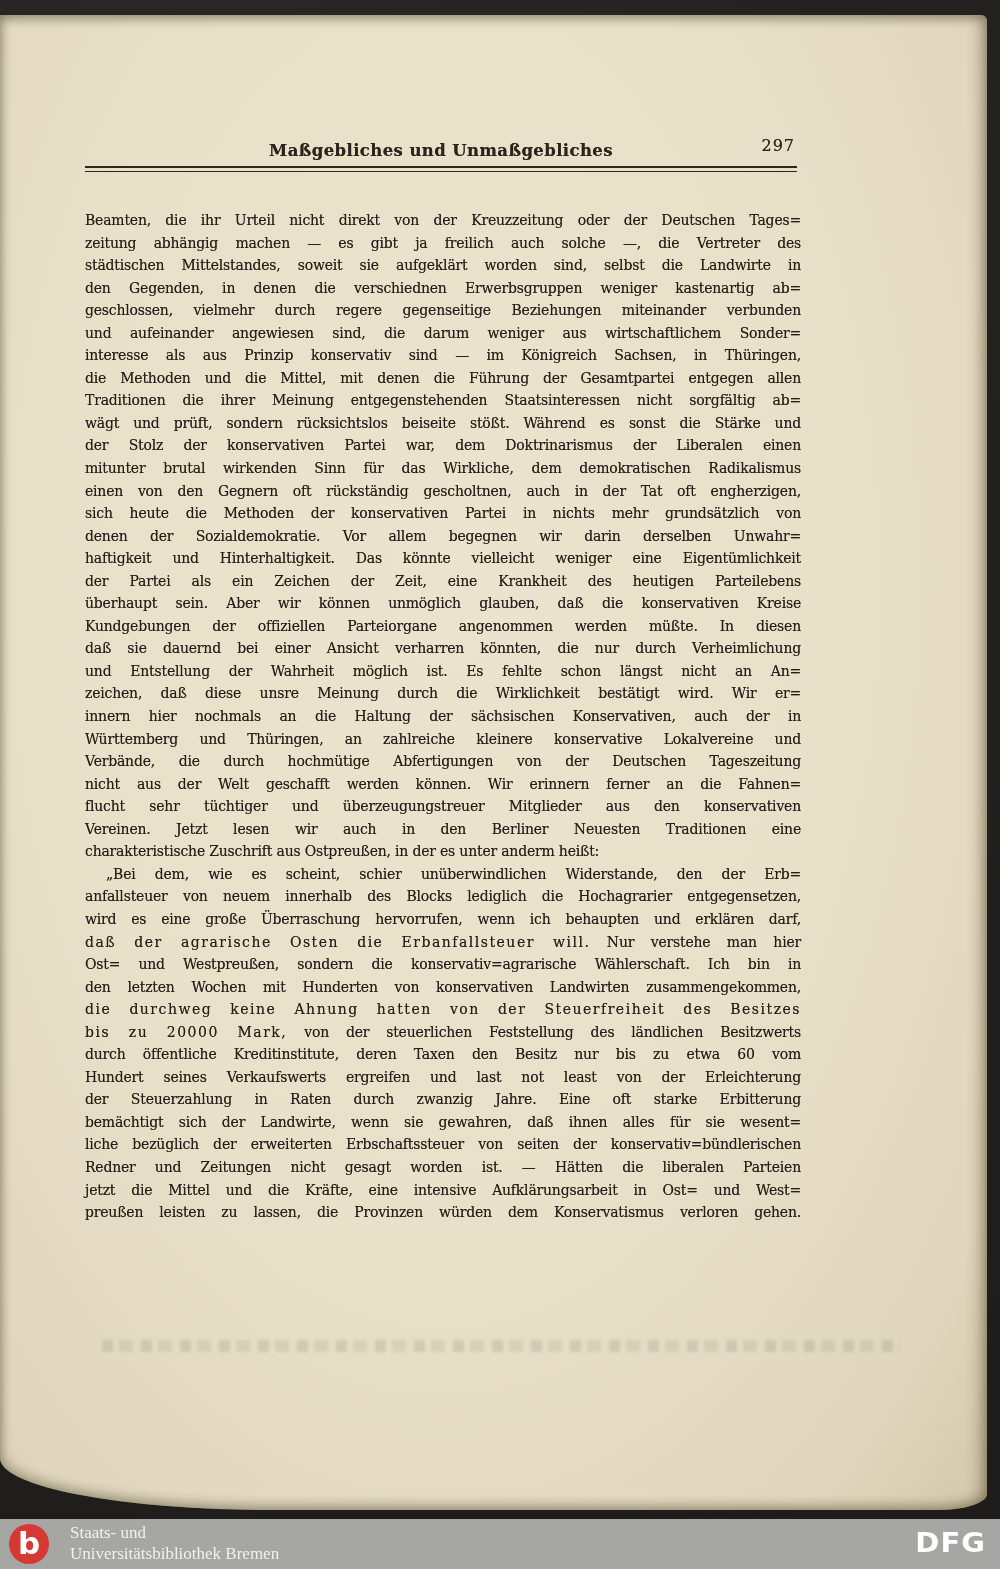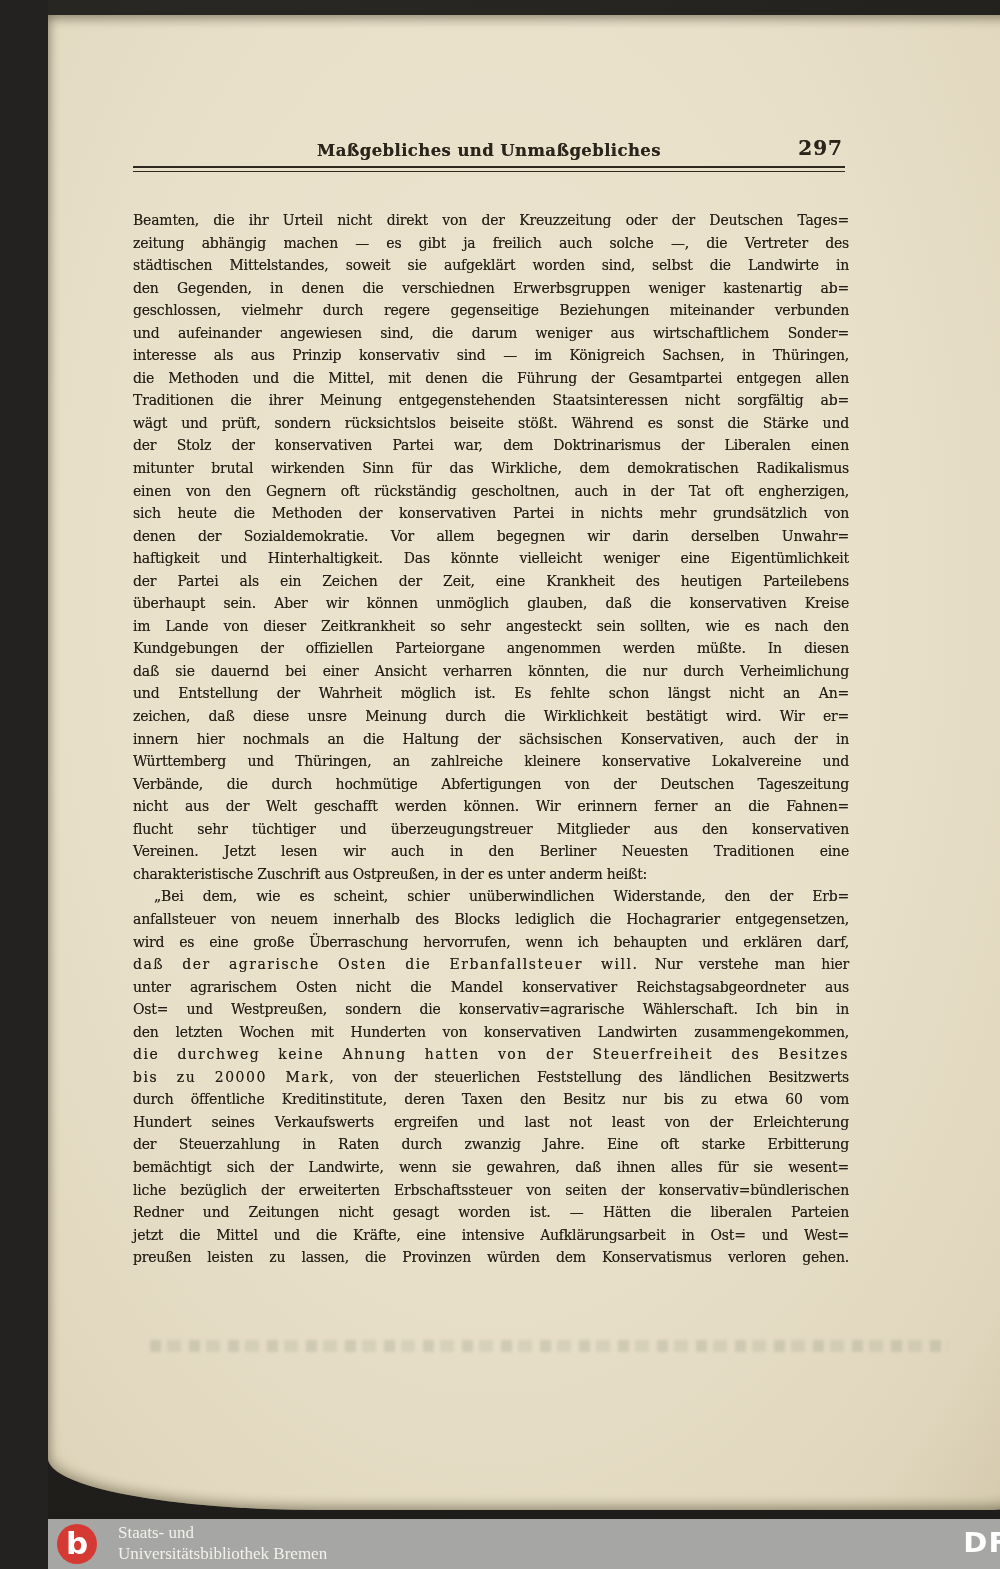--- a/index.html
+++ b/index.html
@@ -3,39 +3,39 @@
 <meta charset="utf-8">
 <style>
   html,body{margin:0;padding:0;}
   body{
     width:1000px;height:1569px;
     background:#242220;
     font-family:"DejaVu Serif", serif;
     position:relative;overflow:hidden;
   }
   .stage{position:absolute;inset:0;background:
-    radial-gradient(circle at 20% 10%, #2a2825 0%, #21201d 60%, #1d1c1a 100%); margin-left: 48px;}
+    radial-gradient(circle at 20% 10%, #2a2825 0%, #21201d 60%, #1d1c1a 100%);}
   
   .paper{
     position:absolute;left:0;top:15px;width:987px;height:1495px;
     background:radial-gradient(ellipse at 45% 38%, #ece3ce 0%, #e9e0ca 50%, #e0d6bd 85%, #d2c7aa 100%);
     border-top-right-radius:6px;
     border-bottom-left-radius:270px 52px;
     border-bottom-right-radius:48px 16px;
     box-shadow:inset -7px 0 14px rgba(70,62,38,.38), inset 0 5px 9px rgba(70,62,38,.28),
                inset 4px -6px 10px rgba(70,62,38,.22);
   }
   .header-row{position:absolute;left:85px;top:123px;width:712px;height:24px;color:#2a241b;}
   .header-title{
     position:absolute;left:0;width:100%;top:3px;text-align:center;
     font-size:16.5px;font-weight:700;letter-spacing:.4px;
     text-shadow:0 0 .5px rgba(42,36,27,.65);
   }
   .page-number{
-    position:absolute;right:2px;top:-2px;font-size:20px;font-weight:700;
+    position:absolute;right:2px;top:-2px;font-size:16px;font-weight:400;
     letter-spacing:1px;text-shadow:0 0 .5px rgba(42,36,27,.65);
   }
   .rule{
     position:absolute;left:85px;top:151px;width:712px;height:3px;
     border-top:2.5px solid #2e281f;border-bottom:1.5px solid #2e281f;
   }
   .body-text{
     position:absolute;left:85px;top:194px;width:716px;
     font-size:14px;line-height:22.55px;color:#241e16;
     letter-spacing:-0.2px;
@@ -94,37 +94,35 @@
         <div class="line"><span>Traditionen die ihrer Meinung entgegenstehenden Staatsinteressen nicht sorgfältig ab=</span></div>
         <div class="line"><span>wägt und prüft, sondern rücksichtslos beiseite stößt. Während es sonst die Stärke und</span></div>
         <div class="line"><span>der Stolz der konservativen Partei war, dem Doktrinarismus der Liberalen einen</span></div>
         <div class="line"><span>mitunter brutal wirkenden Sinn für das Wirkliche, dem demokratischen Radikalismus</span></div>
         <div class="line"><span>einen von den Gegnern oft rückständig gescholtnen, auch in der Tat oft engherzigen,</span></div>
         <div class="line"><span>sich heute die Methoden der konservativen Partei in nichts mehr grundsätzlich von</span></div>
         <div class="line"><span>denen der Sozialdemokratie. Vor allem begegnen wir darin derselben Unwahr=</span></div>
         <div class="line"><span>haftigkeit und Hinterhaltigkeit. Das könnte vielleicht weniger eine Eigentümlichkeit</span></div>
         <div class="line"><span>der Partei als ein Zeichen der Zeit, eine Krankheit des heutigen Parteilebens</span></div>
         <div class="line"><span>überhaupt sein. Aber wir können unmöglich glauben, daß die konservativen Kreise</span></div>
-        <div class="line"><span>im Lande von dieser Zeitkrankheit so sehr angesteckt sein sollten, wie es nach den</span></div>
         <div class="line"><span>Kundgebungen der offiziellen Parteiorgane angenommen werden müßte. In diesen</span></div>
         <div class="line"><span>daß sie dauernd bei einer Ansicht verharren könnten, die nur durch Verheimlichung</span></div>
         <div class="line"><span>und Entstellung der Wahrheit möglich ist. Es fehlte schon längst nicht an An=</span></div>
         <div class="line"><span>zeichen, daß diese unsre Meinung durch die Wirklichkeit bestätigt wird. Wir er=</span></div>
         <div class="line"><span>innern hier nochmals an die Haltung der sächsischen Konservativen, auch der in</span></div>
         <div class="line"><span>Württemberg und Thüringen, an zahlreiche kleinere konservative Lokalvereine und</span></div>
         <div class="line"><span>Verbände, die durch hochmütige Abfertigungen von der Deutschen Tageszeitung</span></div>
         <div class="line"><span>nicht aus der Welt geschafft werden können. Wir erinnern ferner an die Fahnen=</span></div>
         <div class="line"><span>flucht sehr tüchtiger und überzeugungstreuer Mitglieder aus den konservativen</span></div>
         <div class="line"><span>Vereinen. Jetzt lesen wir auch in den Berliner Neuesten Traditionen eine</span></div>
         <div class="line nojust"><span>charakteristische Zuschrift aus Ostpreußen, in der es unter anderm heißt:</span></div>
         <div class="line indent"><span>„Bei dem, wie es scheint, schier unüberwindlichen Widerstande, den der Erb=</span></div>
         <div class="line"><span>anfallsteuer von neuem innerhalb des Blocks lediglich die Hochagrarier entgegensetzen,</span></div>
         <div class="line"><span>wird es eine große Überraschung hervorrufen, wenn ich behaupten und erklären darf,</span></div>
         <div class="line"><span class="gesperrt">daß der agrarische Osten die Erbanfallsteuer will.</span><span> Nur verstehe man hier</span></div>
-        <div class="line"><span>unter agrarischem Osten nicht die Mandel konservativer Reichstagsabgeordneter aus</span></div>
         <div class="line"><span>Ost= und Westpreußen, sondern die konservativ=agrarische Wählerschaft. Ich bin in</span></div>
         <div class="line"><span>den letzten Wochen mit Hunderten von konservativen Landwirten zusammengekommen,</span></div>
         <div class="line"><span class="gesperrt">die durchweg keine Ahnung hatten von der Steuerfreiheit des Besitzes</span></div>
         <div class="line"><span class="gesperrt">bis zu 20000 Mark,</span><span> von der steuerlichen Feststellung des ländlichen Besitzwerts</span></div>
         <div class="line"><span>durch öffentliche Kreditinstitute, deren Taxen den Besitz nur bis zu etwa 60 vom</span></div>
         <div class="line"><span>Hundert seines Verkaufswerts ergreifen und last not least von der Erleichterung</span></div>
         <div class="line"><span>der Steuerzahlung in Raten durch zwanzig Jahre. Eine oft starke Erbitterung</span></div>
         <div class="line"><span>bemächtigt sich der Landwirte, wenn sie gewahren, daß ihnen alles für sie wesent=</span></div>
         <div class="line"><span>liche bezüglich der erweiterten Erbschaftssteuer von seiten der konservativ=bündlerischen</span></div>
         <div class="line"><span>Redner und Zeitungen nicht gesagt worden ist. — Hätten die liberalen Parteien</span></div>

